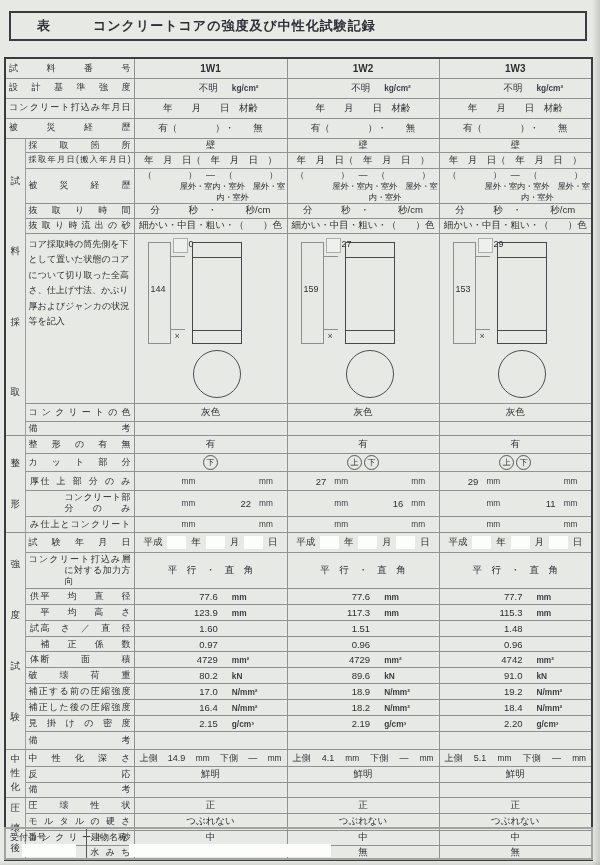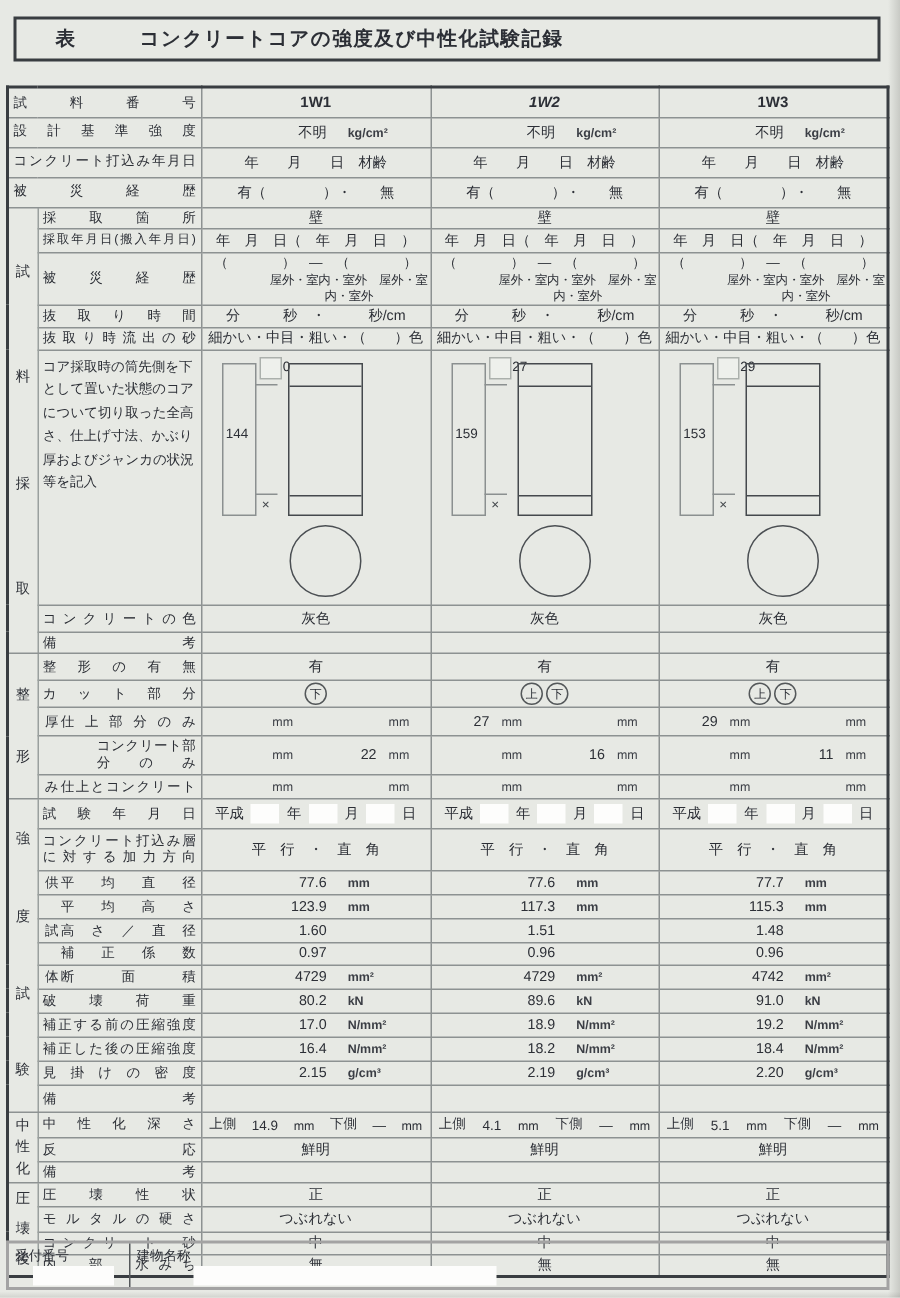--- a/index.html
+++ b/index.html
@@ -102,21 +102,21 @@
       <col style="width: 153px;">
       <col style="width: 152px;">
       <col style="width: 153px;">
     </colgroup>
     <tbody>
       <tr style="height: 20px;">
         <td class="lab" colspan="2">
           <span class="jtext" style="display: block;">試料番号</span>
         </td>
         <td class="dc"><span style="font-weight: bold; font-size: 10px;">1W1</span></td>
-        <td class="dc"><span style="font-weight: bold; font-size: 10px; font-style: italic;">1W2</span></td>
+        <td class="dc"><span style="font-weight: bold; font-size: 10px;">1W2</span></td>
         <td class="dc"><span style="font-weight: bold; font-size: 10px;">1W3</span></td>
       </tr>
       <tr style="height: 20px;">
         <td class="lab" colspan="2">
           <span class="jtext" style="display: block;">設計基準強度</span>
         </td>
         <td class="dc">
           <div class="vu">
             <span class="sp"></span>
             <span class="val">不明</span>
@@ -440,21 +440,21 @@
             <span class="wbox"></span>
             <span>月</span>
             <span class="wbox"></span>
             <span>日</span>
           </div>
         </td>
       </tr>
       <tr style="height: 28px;">
         <td class="lab">
           <span class="jtext" style="display: block;">コンクリート打込み層</span>
-          <span class="jtext" style="display: block;">に対する加力方向</span>
+          <span class="jtext" style="display: block; margin-left: 36px;">に対する加力方向</span>
         </td>
         <td class="dc"><span class="ctext">平　行　・　直　角</span></td>
         <td class="dc"><span class="ctext">平　行　・　直　角</span></td>
         <td class="dc"><span class="ctext">平　行　・　直　角</span></td>
       </tr>
       <tr style="height: 16px;">
         <td class="lab">
           <div class="labflex">
             <span class="subc">供</span>
             <span class="jtext" style="display: block;">平均直径</span>

